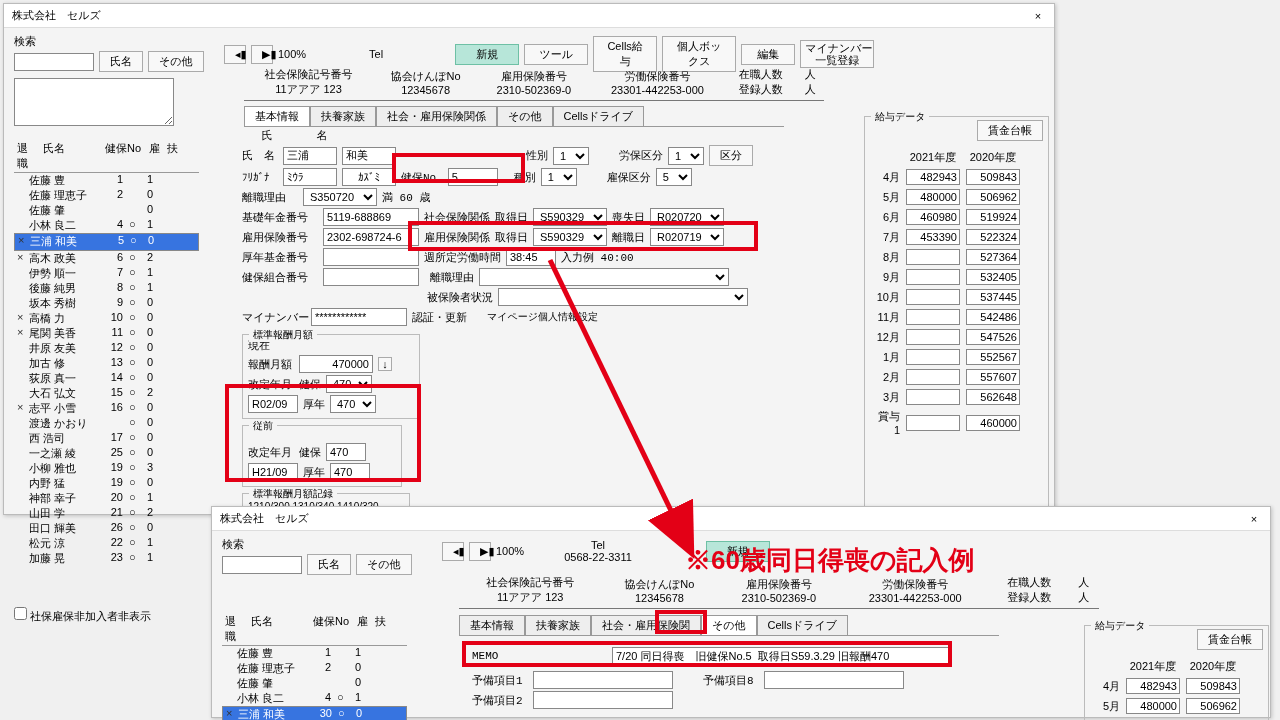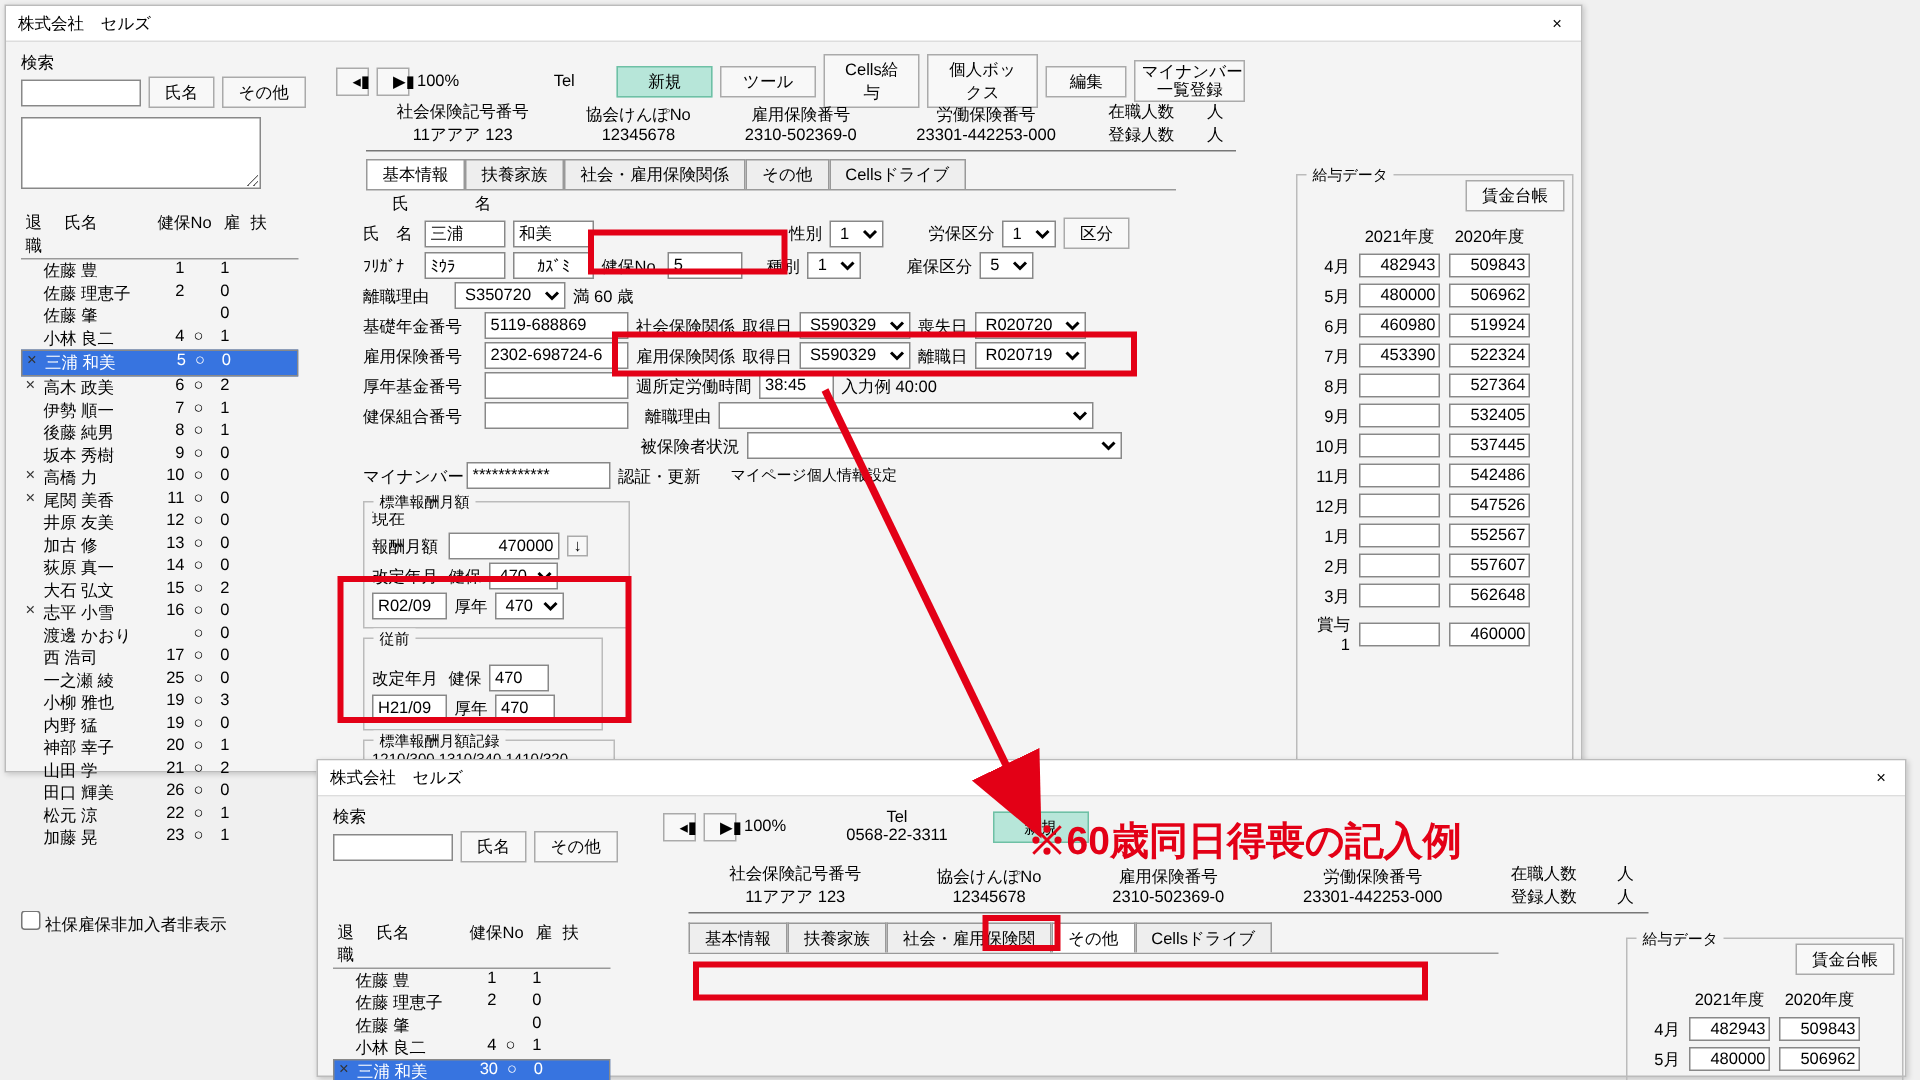--- a/index.html
+++ b/index.html
@@ -10,25 +10,25 @@
     width: 1280px;
     height: 720px;
     position: relative;
     overflow: hidden;
   }
   .win { position:absolute; background:#f4f4f4; border:1px solid #bbb; box-shadow:1px 1px 4px rgba(0,0,0,0.2); }
   .titlebar { height:24px; background:#fff; border-bottom:1px solid #ddd; padding:4px 8px; display:flex; justify-content:space-between; align-items:center; }
   .close-x { width:16px; text-align:center; cursor:pointer; }
   .pane { position:absolute; }
   .btn { display:inline-block; background:#f8f8f8; border:1px solid #aaa; padding:2px 10px; font-size:11px; cursor:pointer; text-align:center; }
-  .btn-hl { background:#b7e6d9; border:1px solid #6ec0a5; }
+  .btn-hl { background:#b7e6d9; border:1px solid #6ec0a5;margin-left:44px; }
   .fld { border:1px solid #888; background:#fff; padding:1px 3px; font-size:11px; display:inline-block; height:18px; min-width:40px; }
   .fld-sm { width:36px; }
   .sel { border:1px solid #888; background:#fff; padding:0 2px; font-size:11px; height:18px; }
-  .lab { white-space:nowrap; }
+  .lab { white-space:nowrap;font-family:Liberation Mono, monospace; }
   .row { display:flex; align-items:center; gap:5px; margin:2px 0; }
   .tbl { font-size:11px; border-collapse:collapse; }
   .tbl td, .tbl th { padding:1px 5px; text-align:right; white-space:nowrap; }
   .tabstrip { display:flex; border-bottom:1px solid #999; margin-bottom:4px; }
   .tab { padding:2px 10px; border:1px solid #999; border-bottom:none; background:#eee; font-size:11px; cursor:pointer; }
   .tab.active { background:#fff; }
   .grp { border:1px solid #bbb; padding:3px 5px; position:relative; }
   .grp-title { position:absolute; top:-7px; left:6px; background:#f4f4f4; padding:0 4px; font-size:10px; }
   .red-box { position:absolute; border:4px solid #e30016; z-index:50; pointer-events:none; }
   .arrow-svg { position:absolute; z-index:60; pointer-events:none; }
@@ -636,20 +636,38 @@
   </div>
 
   <div class="pane tabstrip" style="left:247px; top:108px; width:540px;">
     <div class="tab">基本情報</div>
     <div class="tab">扶養家族</div>
     <div class="tab">社会・雇用保険関</div>
     <div class="tab active">その他</div>
     <div class="tab">Cellsドライブ</div>
   </div>
 
+  <div class="pane" style="left:260px; top:138px; width:560px;">
+    <div class="row">
+      <span class="lab" style="width:50px">MEMO</span>
+      <span style="width:80px"></span>
+      <input class="fld" style="width: 340px;" value="7/20 同日得喪　旧健保No.5  取得日S59.3.29 旧報酬470">
+    </div>
+    <div class="row" style="margin-top:6px">
+      <span class="lab" style="width:56px">予備項目1</span>
+      <input class="fld" style="width: 140px;">
+      <span style="width:20px"></span>
+      <span class="lab" style="width:56px">予備項目8</span>
+      <input class="fld" style="width: 140px;">
+    </div>
+    <div class="row">
+      <span class="lab" style="width:56px">予備項目2</span>
+      <input class="fld" style="width: 140px;">
+    </div>
+  </div>
 
   <div class="pane grp" style="left:872px; top:94px; width:185px; height:116px;">
     <div class="grp-title">給与データ</div>
     <div style="text-align:right"><span class="btn">賃金台帳</span></div>
     <table class="kgrid" style="margin-top:6px">
       <tbody>
           <tr>
             <td></td>
             <td style="text-align:center">2021年度</td>
             <td style="text-align:center">2020年度</td>

